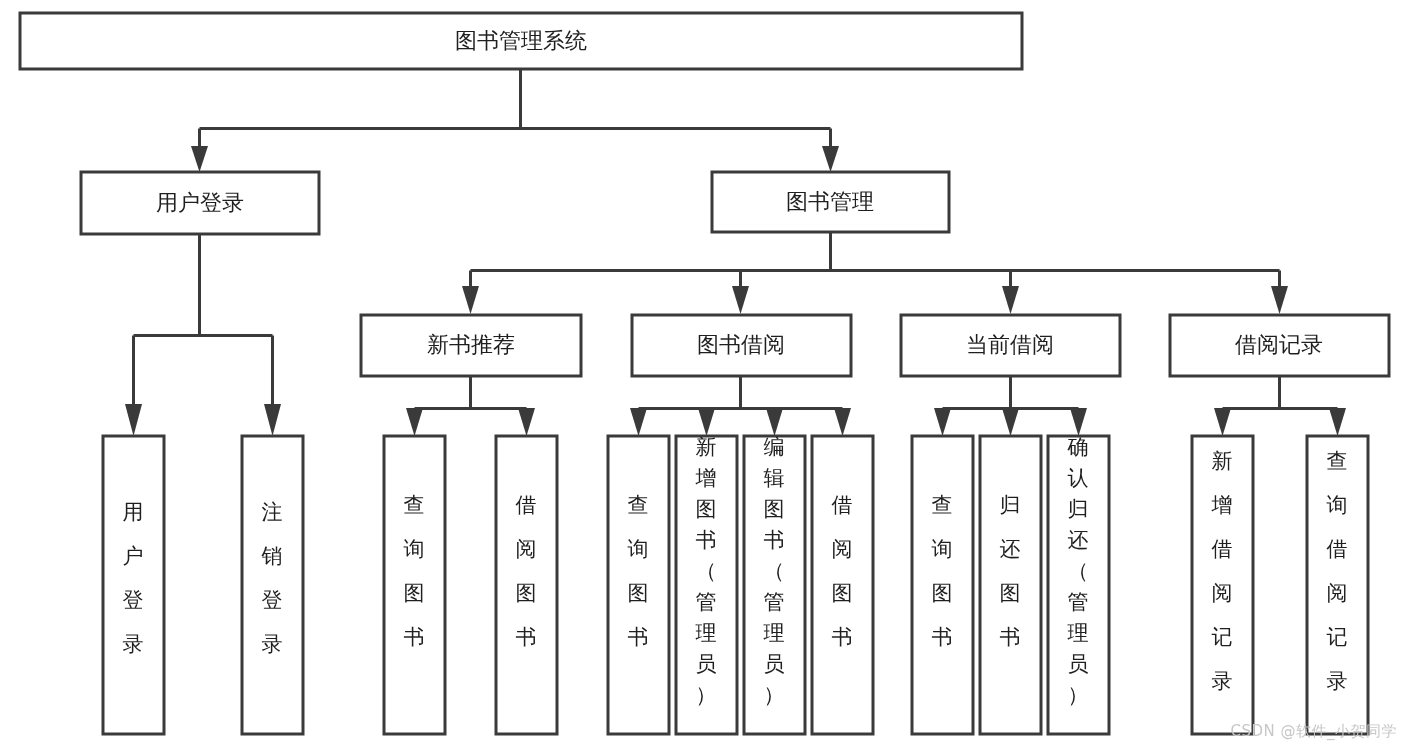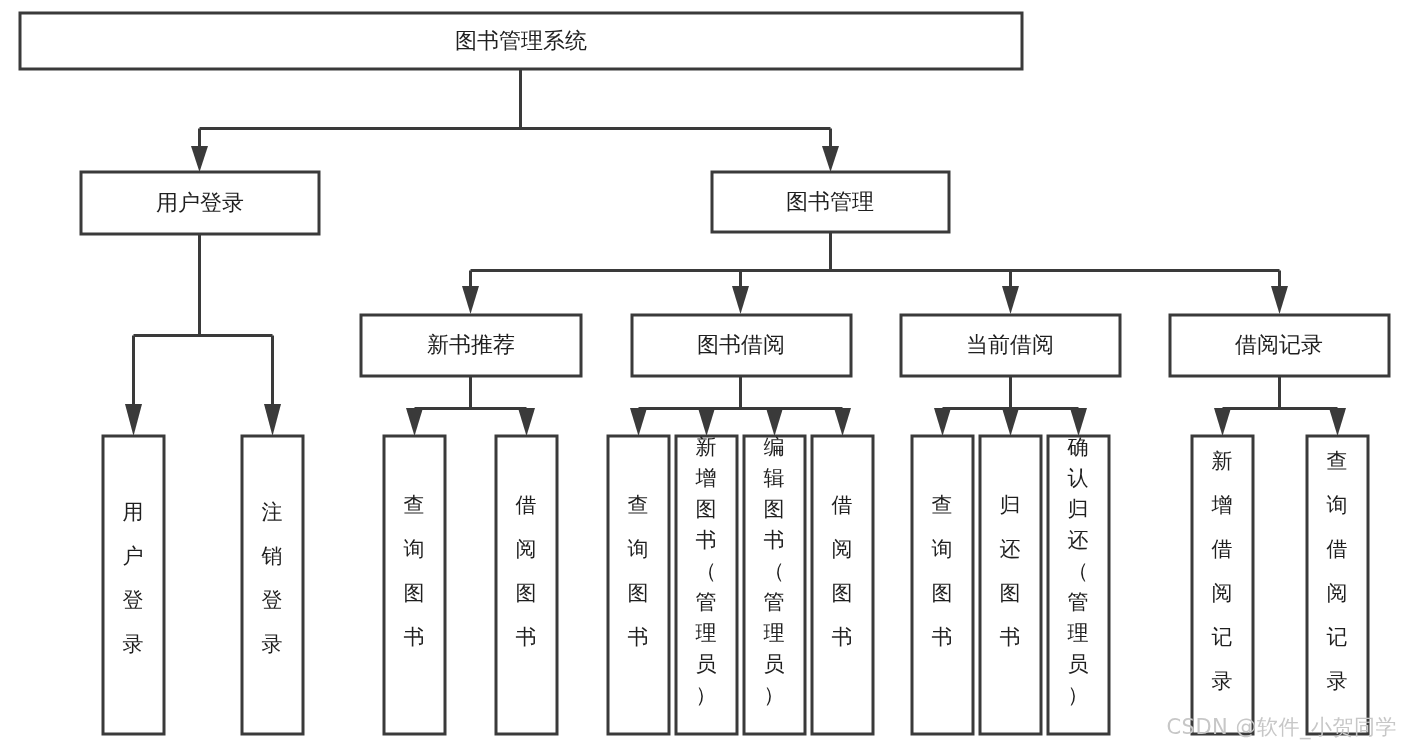--- a/index.html
+++ b/index.html
@@ -53,21 +53,21 @@
     font-family: "DejaVu Sans", "Liberation Sans", sans-serif;
     font-size: 21px;
     fill: #1f1f1f;
     text-anchor: middle;
   }
   .watermark-text {
     position: absolute;
     right: 8px;
     bottom: 6px;
     font-family: "DejaVu Sans", "Liberation Sans", sans-serif;
-    font-size: 21px;
+    font-size: 15px;
     color: #c7c7c7;
     white-space: nowrap;
     letter-spacing: 0.5px;
     pointer-events: none;
   }
 </style>
 </head>
 <body>
 
 <div id="diagram-root">

